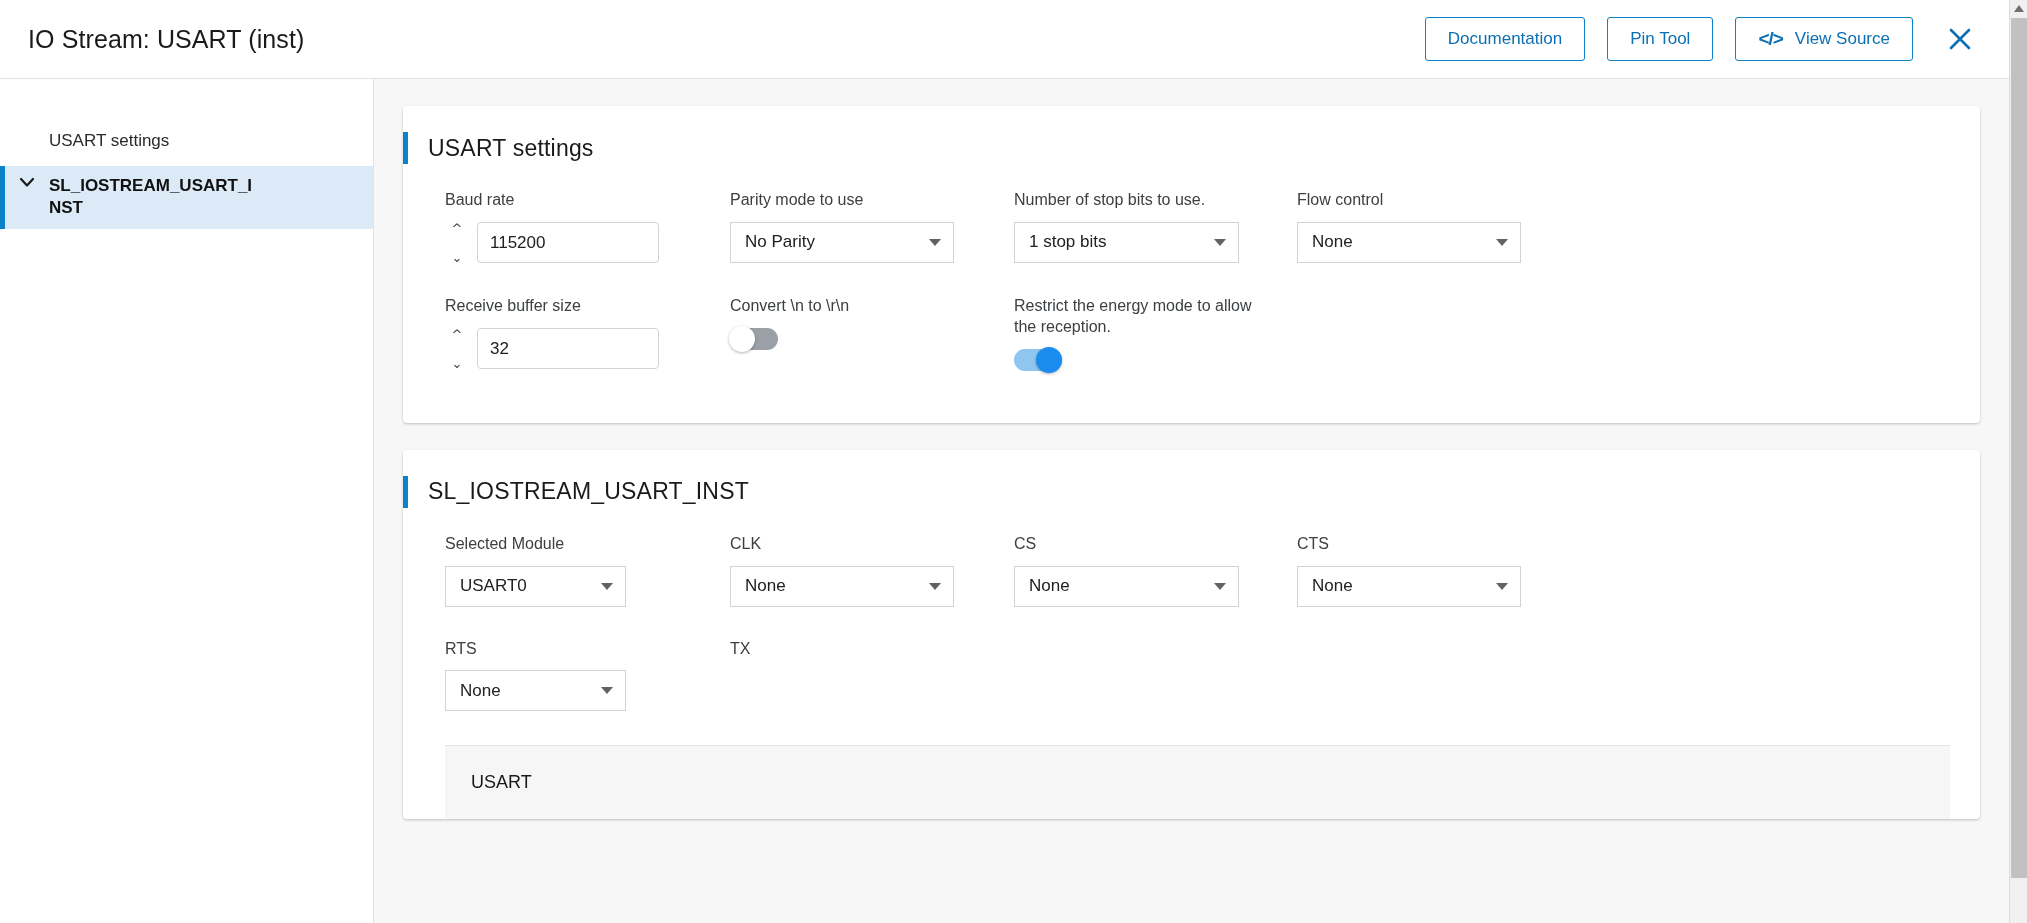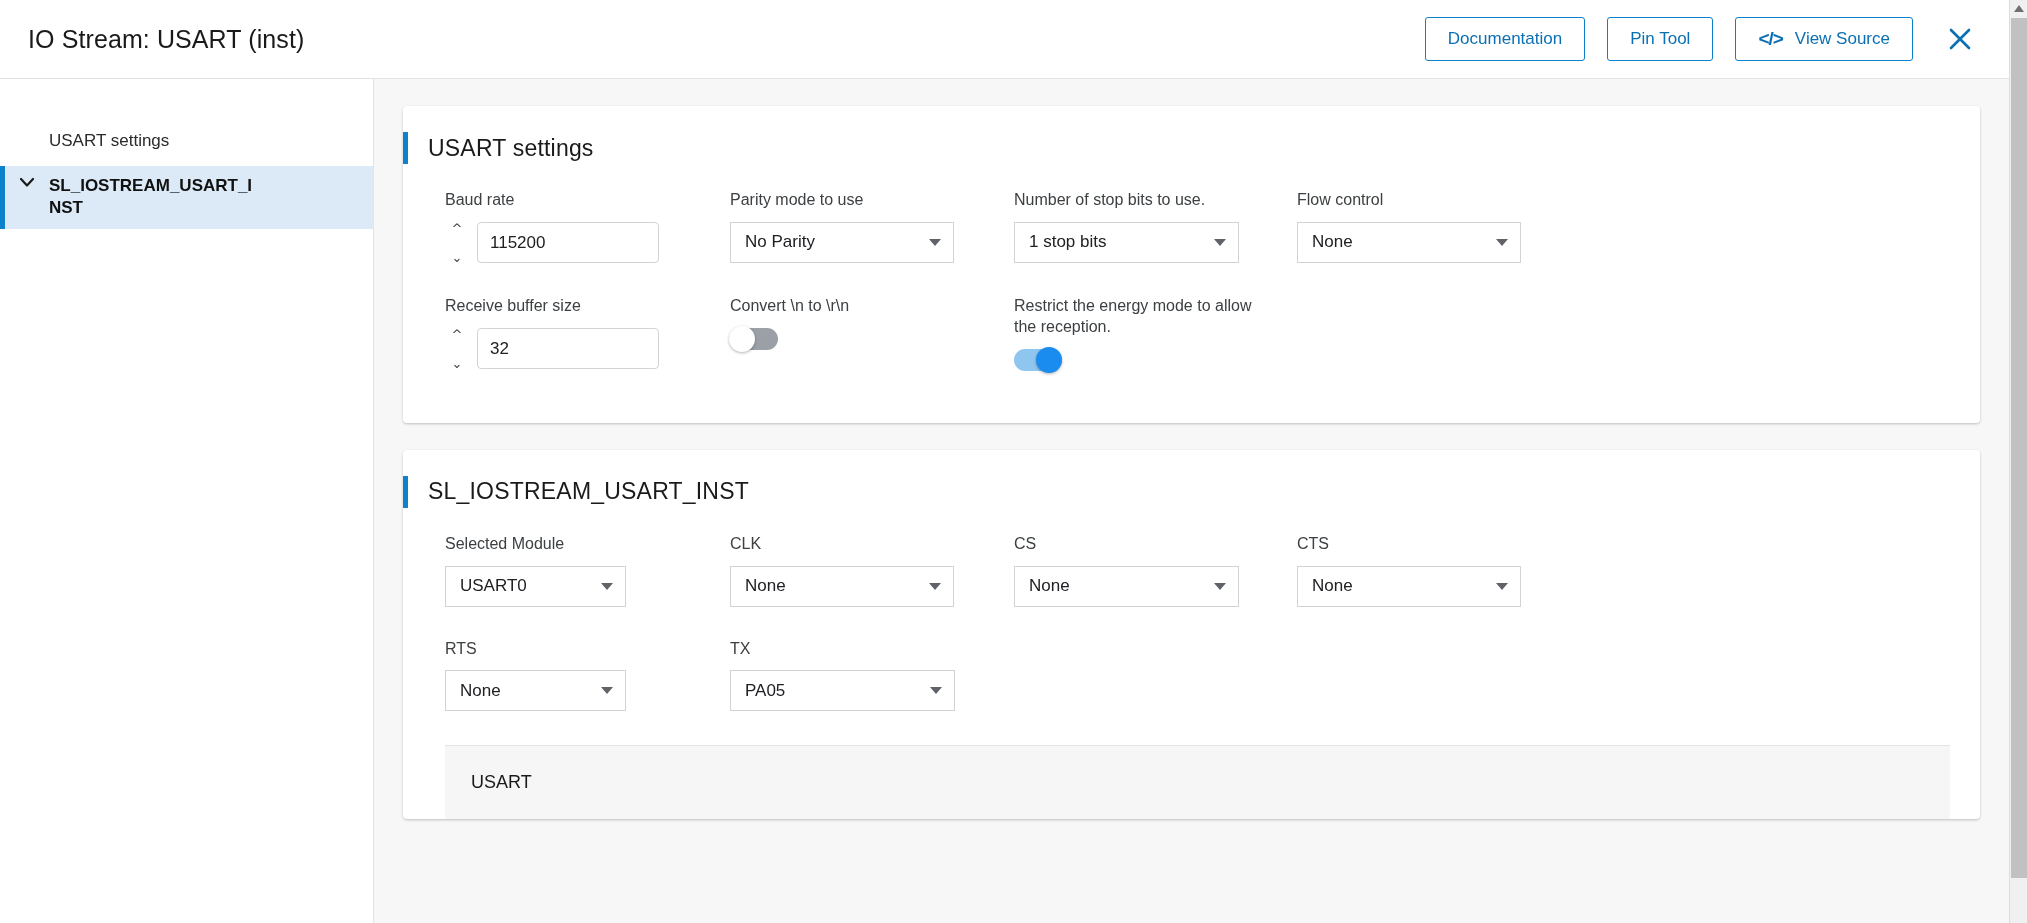--- a/index.html
+++ b/index.html
@@ -451,24 +451,20 @@
           <div class="field-label">RTS</div>
           <div class="select-box w-181">
             <span class="sel-value">None</span>
             <span class="caret"></span>
           </div>
         </div>
 
 
         <div class="field col-c">
           <div class="field-label">TX</div>
-          <div class="select-box w-225">
-            <span class="sel-value">PA05</span>
-            <span class="caret"></span>
-          </div>
         </div>
 
         <div class="field col-d"></div>
 
       </div>
     </div>
 
     <div class="sub-panel">
       <div class="sub-panel-title">USART</div>
     </div>

